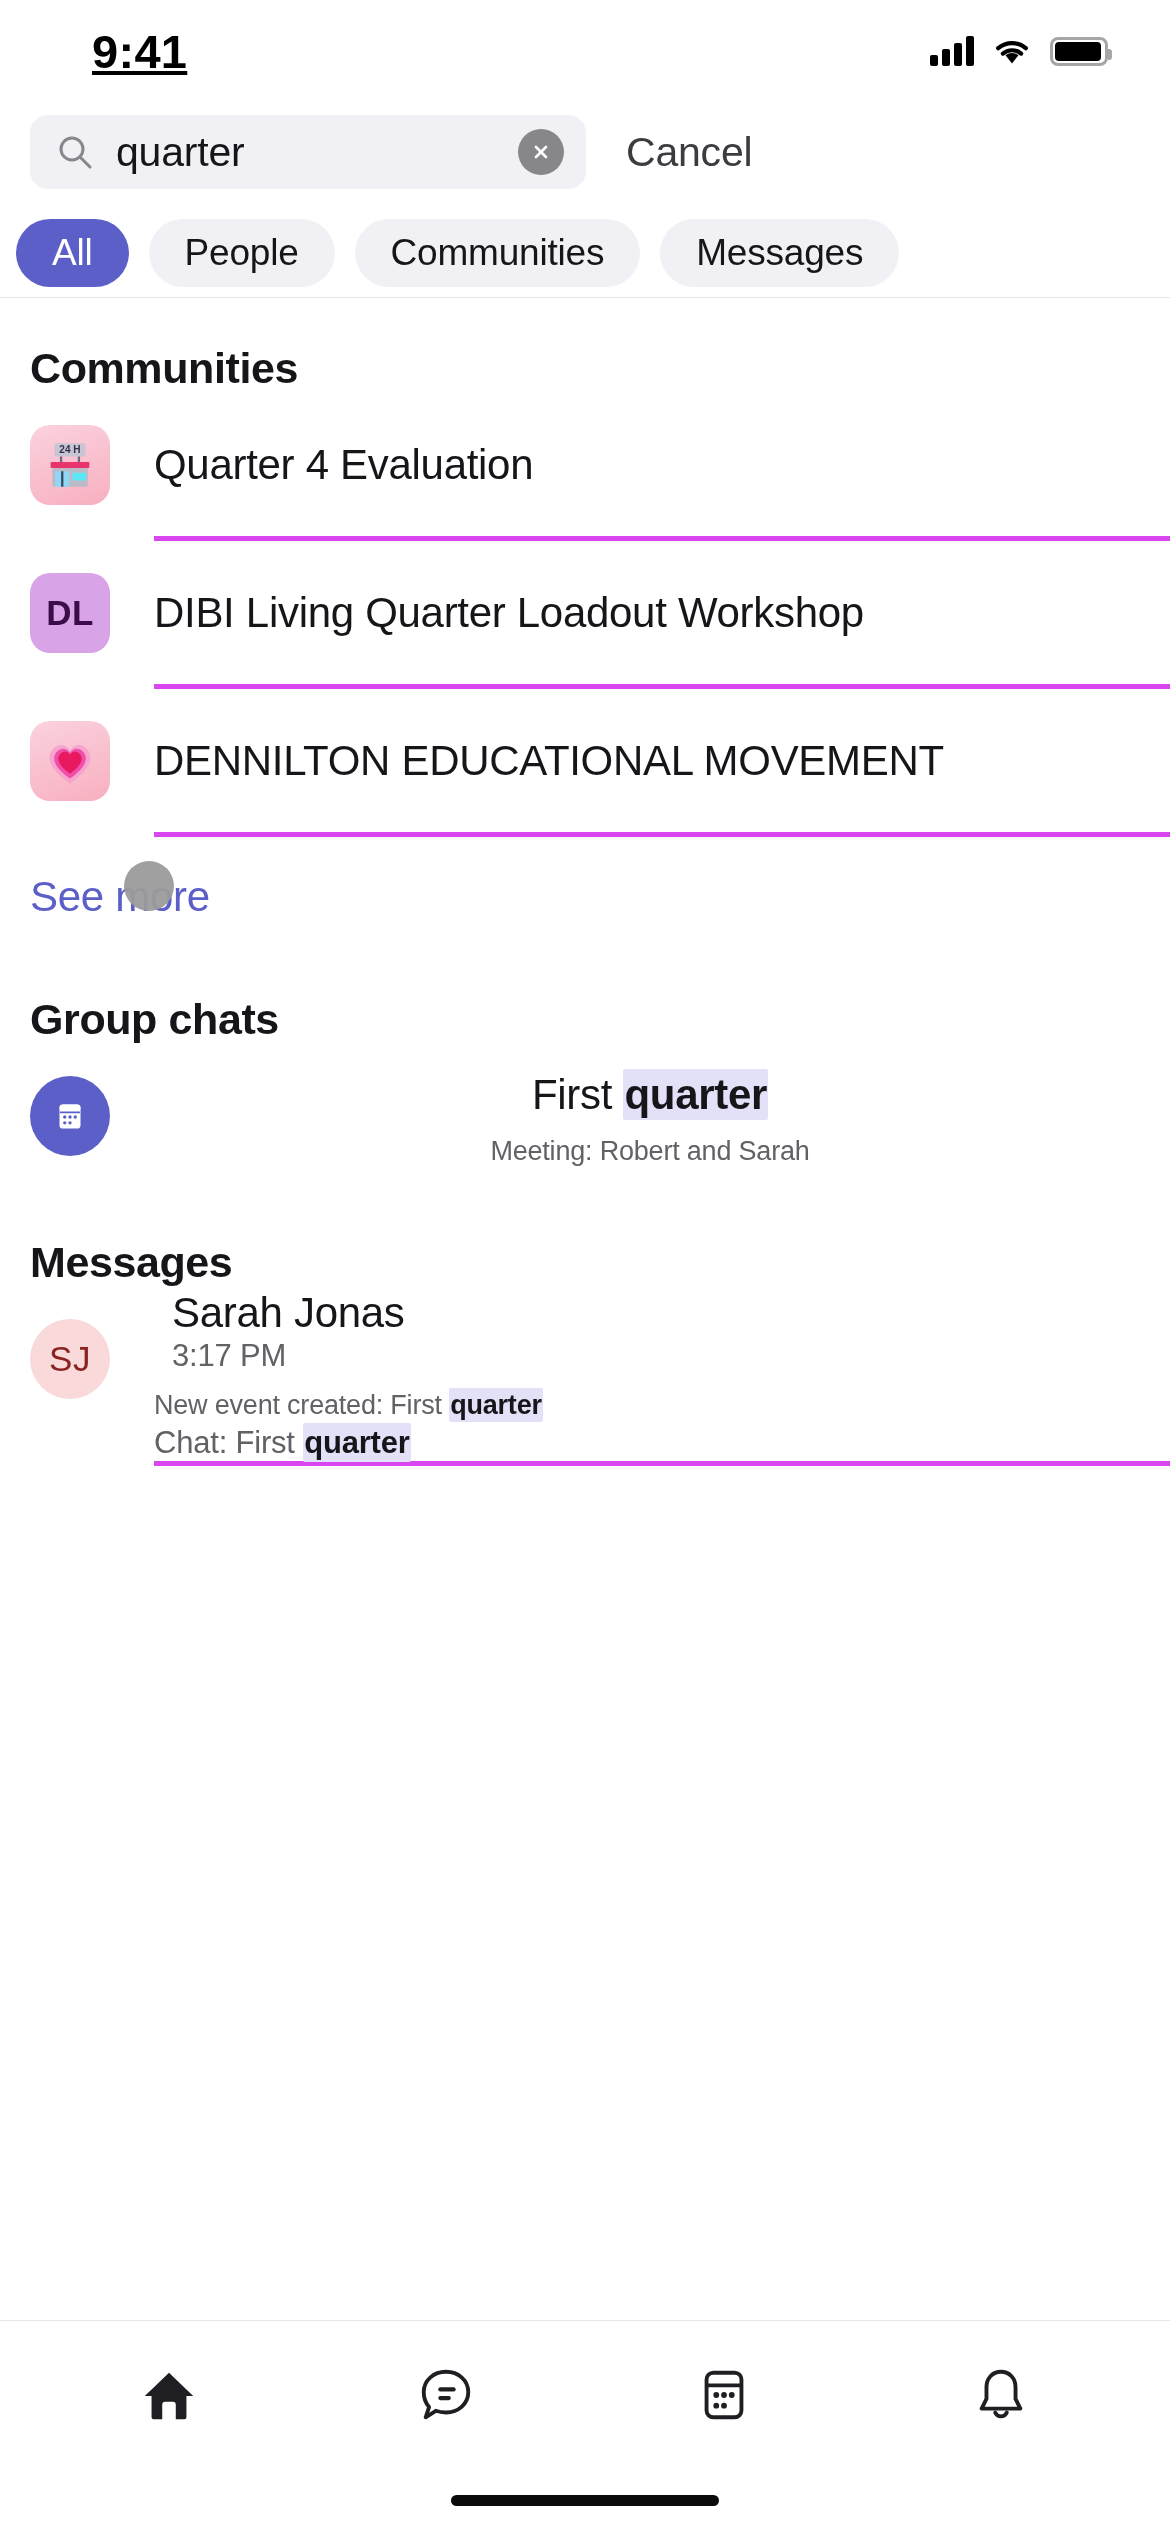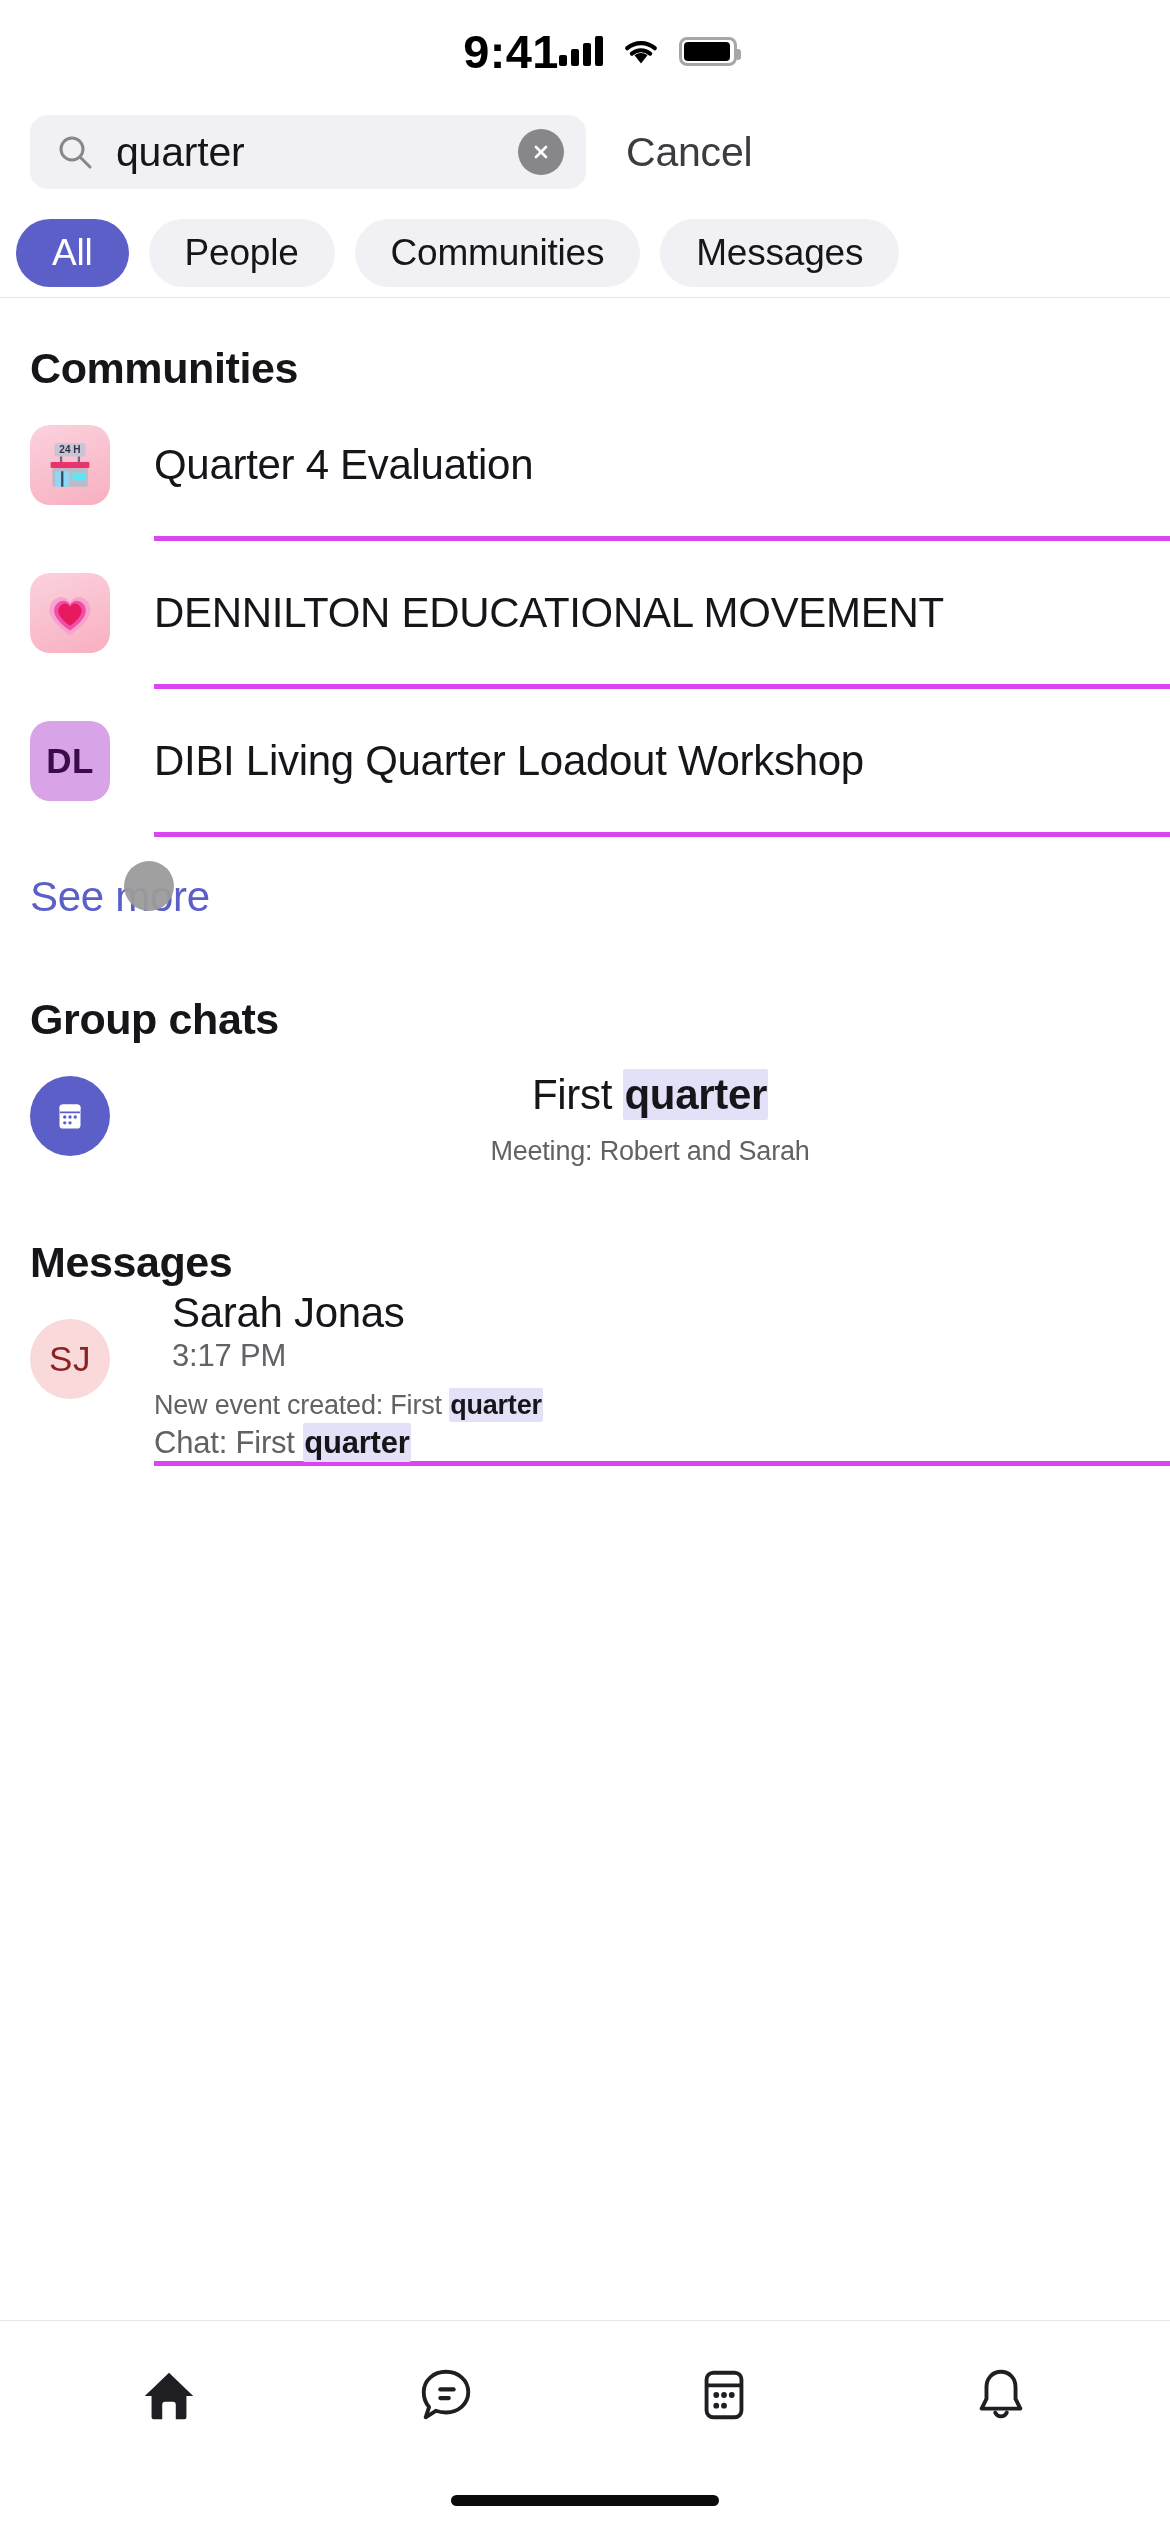--- a/index.html
+++ b/index.html
@@ -19,23 +19,24 @@
     display: flex;
     flex-direction: column;
   }
 
   
   .status-bar {
     height: 96px;
     flex: 0 0 96px;
     display: flex;
     align-items: center;
-    justify-content: center;
+    justify-content: space-between;
     padding: 0 62px 0 0;
     position: relative;
+    text-decoration: underline;
   }
   .status-time {
     font-size: 47px;
     font-weight: bold;
     letter-spacing: 0.3px;
     color: #000;
     margin-left: 92px;
     line-height: 1;
     padding-top: 6px;
   }
@@ -360,38 +361,38 @@
           <rect x="28.5" y="48" width="3" height="20" fill="#3b4a63"></rect>
           <rect x="43" y="50" width="18" height="10" rx="1" fill="#5fe6f5"></rect>
         </svg>
       </div>
       <div class="row-body">
         <div class="row-title">Quarter 4 Evaluation</div>
       </div>
     </div>
 
     <div class="row">
+      <div class="row-avatar av-initials-dl">
+        <span>DL</span>
+      </div>
+      <div class="row-body">
+        <div class="row-title">DIBI Living Quarter Loadout Workshop</div>
+      </div>
+    </div>
+
+    <div class="row">
       <div class="row-avatar av-heart">
         <svg viewBox="0 0 80 80" width="64" height="64">
           <path d="M40 68 C14 50 10 36 18 26 C25 17 36 19 40 27 C44 19 55 17 62 26 C70 36 66 50 40 68 Z" fill="#f69fce" opacity=".85"></path>
           <path d="M40 62 C20 48 17 37 23 29 C29 22 37 24 40 30 C43 24 51 22 57 29 C63 37 60 48 40 62 Z" fill="#ef4fa8"></path>
           <path d="M40 56 C25 45 23 37 27.5 31.5 C32 26 38 28 40 32.5 C42 28 48 26 52.5 31.5 C57 37 55 45 40 56 Z" fill="#e8195f"></path>
         </svg>
       </div>
       <div class="row-body">
         <div class="row-title">DENNILTON EDUCATIONAL MOVEMENT</div>
-      </div>
-    </div>
-
-    <div class="row">
-      <div class="row-avatar av-initials-dl">
-        <span>DL</span>
-      </div>
-      <div class="row-body">
-        <div class="row-title">DIBI Living Quarter Loadout Workshop</div>
       </div>
     </div>
 
     <div class="see-more-wrap">
       <span class="see-more">See more</span>
       <span class="touch-dot"></span>
     </div>
 
     <div class="section-title">Group chats</div>
 

